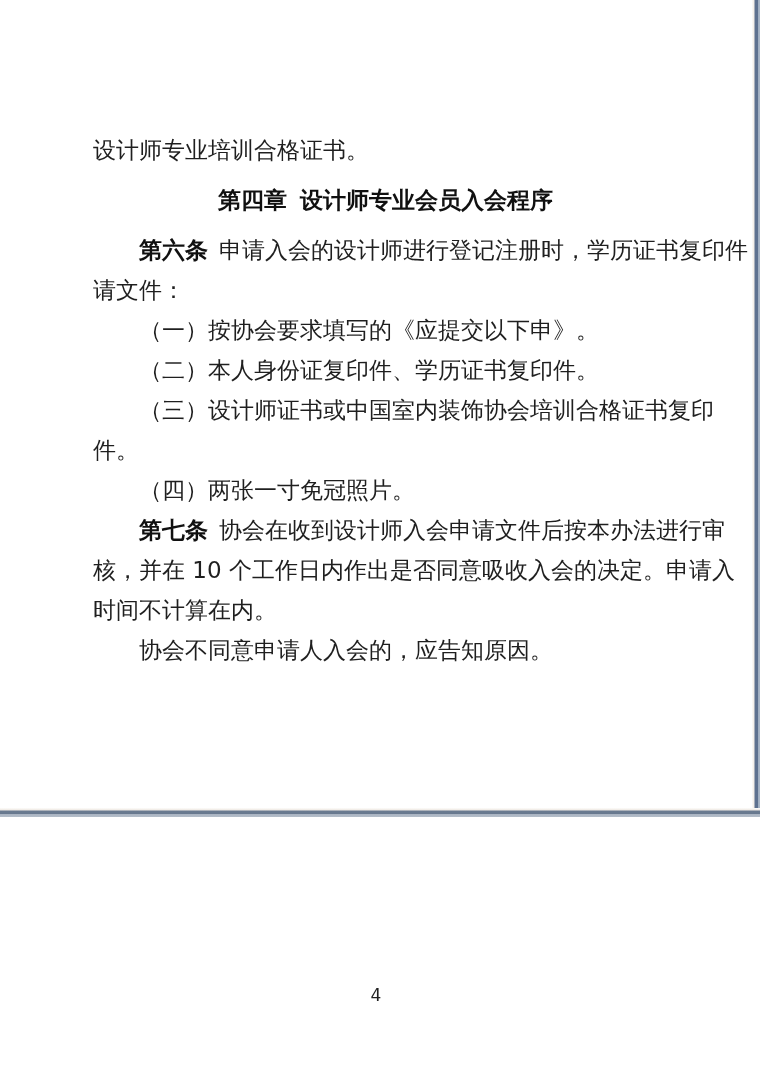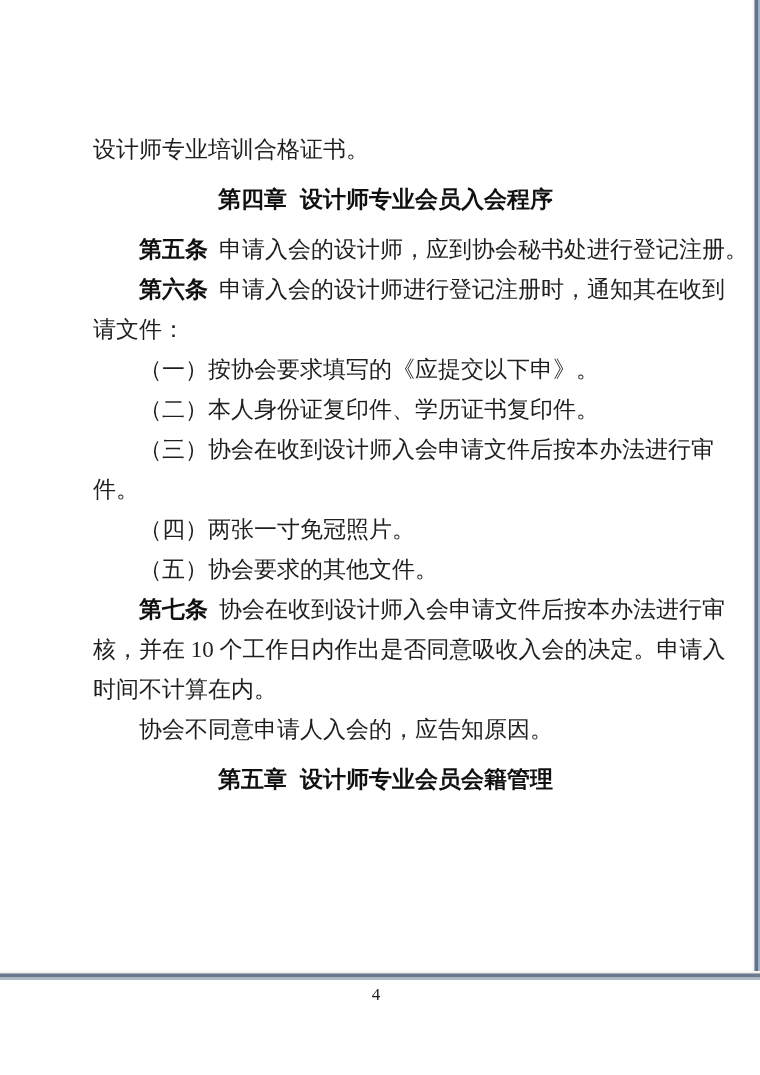--- a/index.html
+++ b/index.html
@@ -2,22 +2,22 @@
 <html><head>
 <meta charset="utf-8">
 <style>
   html, body { margin: 0; padding: 0; }
   body {
     width: 760px; height: 1075px; overflow: hidden;
     background: #ffffff;
     font-family: "DejaVu Sans", "Liberation Sans", sans-serif;
   }
   .page {
-    position: relative; width: 760px; height: 980px;
-    background: #ffffff; color: #1f1f1f; font-family: Liberation Serif, serif;
+    position: relative; width: 760px; height: 817px;
+    background: #ffffff; color: #1f1f1f;
   }
   .content { position: absolute; left: 93px; top: 130px; width: 585px; }
   .line {
     font-size: 23px; line-height: 40px; height: 40px;
     white-space: nowrap;
   }
   .indent { padding-left: 46px; }
   .heading { text-align: center; font-weight: 700; color: #101010; margin: 10px 0; }
   .b { font-weight: 700; color: #101010; }
   .article > .b { margin-right: 11px; }
@@ -43,59 +43,52 @@
 
 <div class="page">
   <div class="content">
 
     <div class="line">设计师专业培训合格证书。</div>
 
     <div class="line heading">
       <span class="hl">第四章</span><span>设计师专业会员入会程序</span>
     </div>
 
-    <div class="line indent article">
-      <span class="b">第五条</span><span>申请入会的设计师，应到协会秘书处进行登记注册。</span>
-    </div>
 
     <div class="line indent article">
-      <span class="b">第六条</span><span>申请入会的设计师进行登记注册时，通知其在收到</span>
+      <span class="b">第六条</span><span>申请入会的设计师进行登记注册时，学历证书复印件</span>
     </div>
 
     <div class="line">请文件：</div>
 
     <div class="line indent">（一）按协会要求填写的《应提交以下申》。</div>
 
     <div class="line indent">（二）本人身份证复印件、学历证书复印件。</div>
 
-    <div class="line indent">（三）协会在收到设计师入会申请文件后按本办法进行审</div>
+    <div class="line indent">（三）设计师证书或中国室内装饰协会培训合格证书复印</div>
 
     <div class="line">件。</div>
 
     <div class="line indent">（四）两张一寸免冠照片。</div>
 
-    <div class="line indent">（五）协会要求的其他文件。</div>
 
     <div class="line indent article">
       <span class="b">第七条</span><span>协会在收到设计师入会申请文件后按本办法进行审</span>
     </div>
 
     <div class="line">核，并在 10 个工作日内作出是否同意吸收入会的决定。申请入</div>
 
 
     <div class="line">时间不计算在内。</div>
 
 
 
 
     <div class="line indent">协会不同意申请人入会的，应告知原因。</div>
 
-    <div class="line heading">
-      <span class="hl">第五章</span><span>设计师专业会员会籍管理</span>
-    </div>
 
   </div>
 
   <div class="page-number">4</div>
 
   <div class="edge-right"></div>
   <div class="edge-bottom"></div>
 </div>
 
 </body></html>

